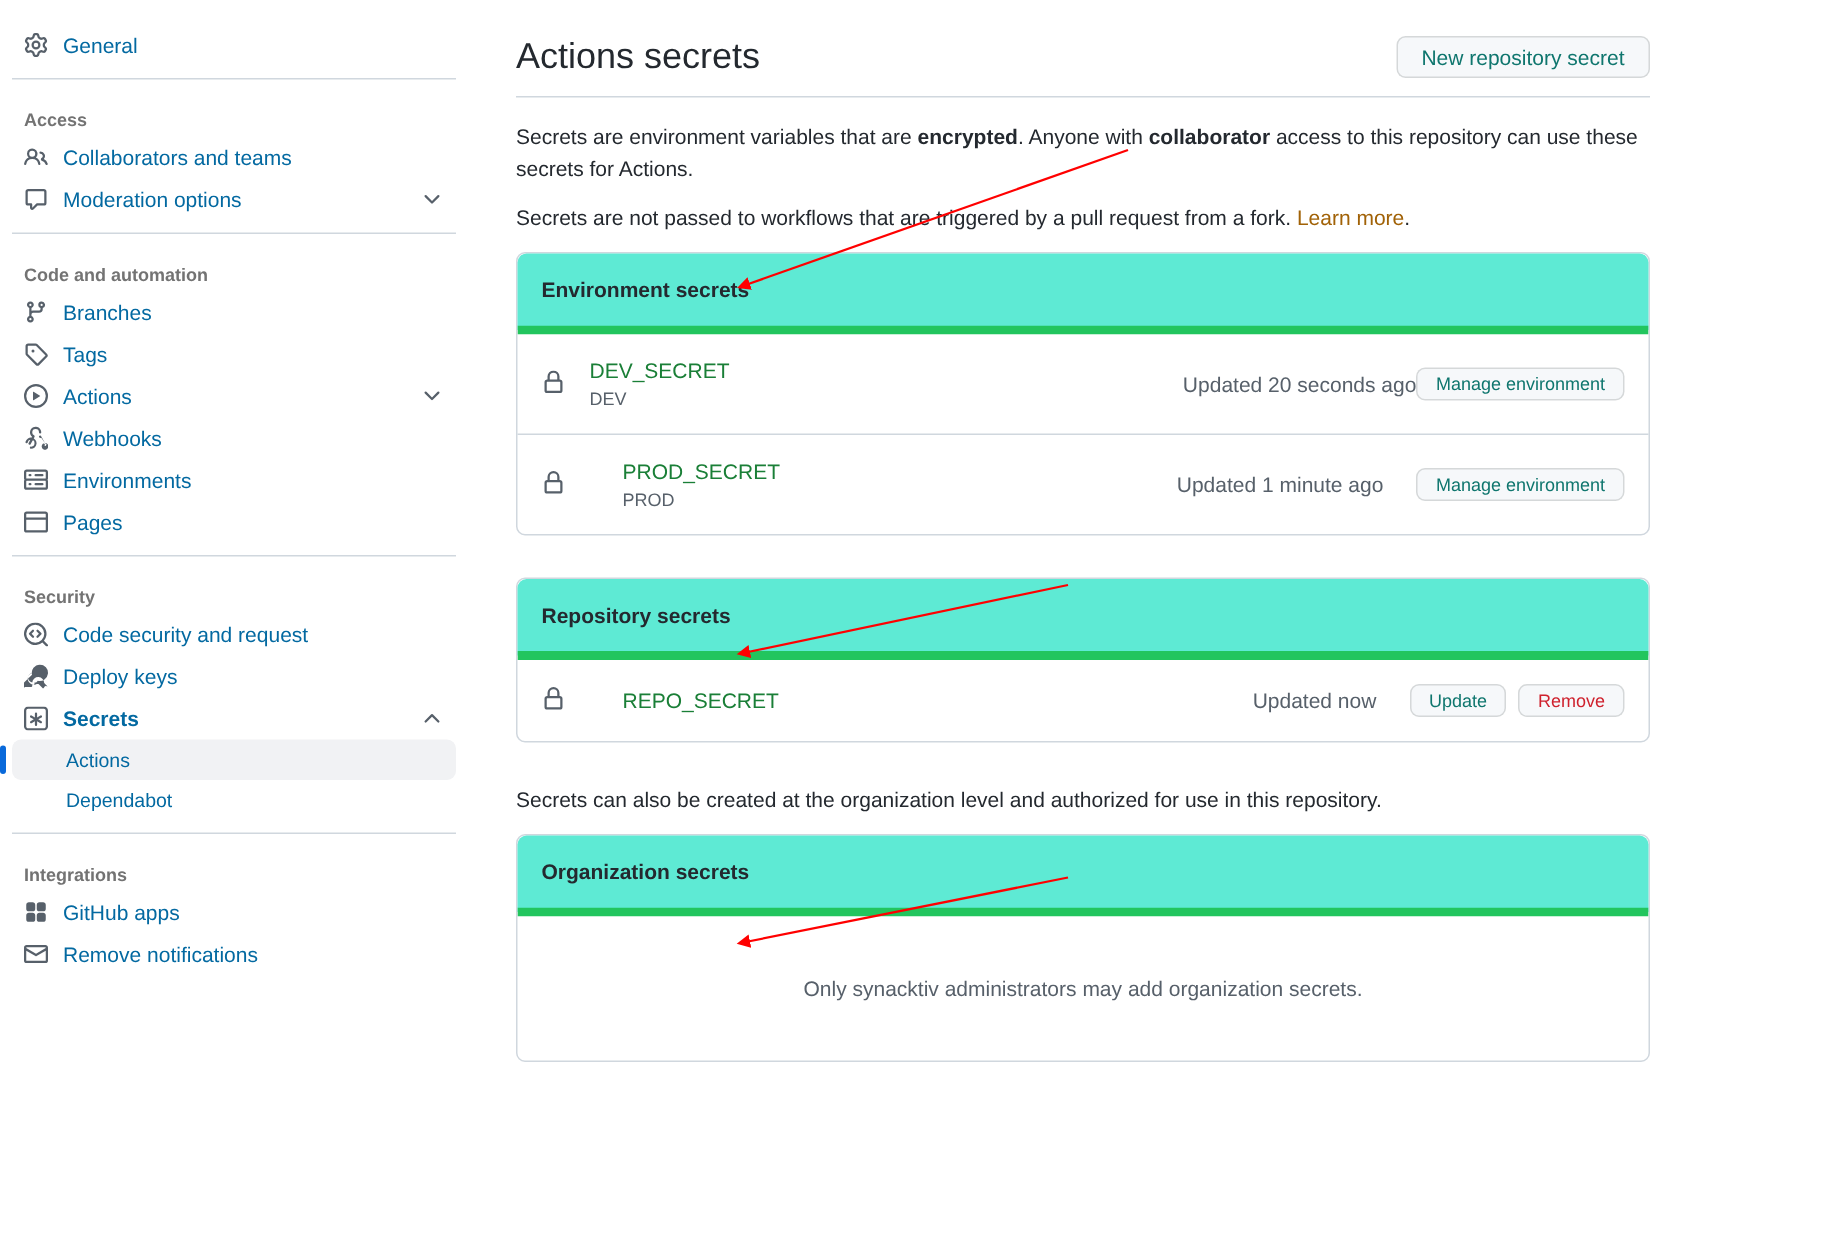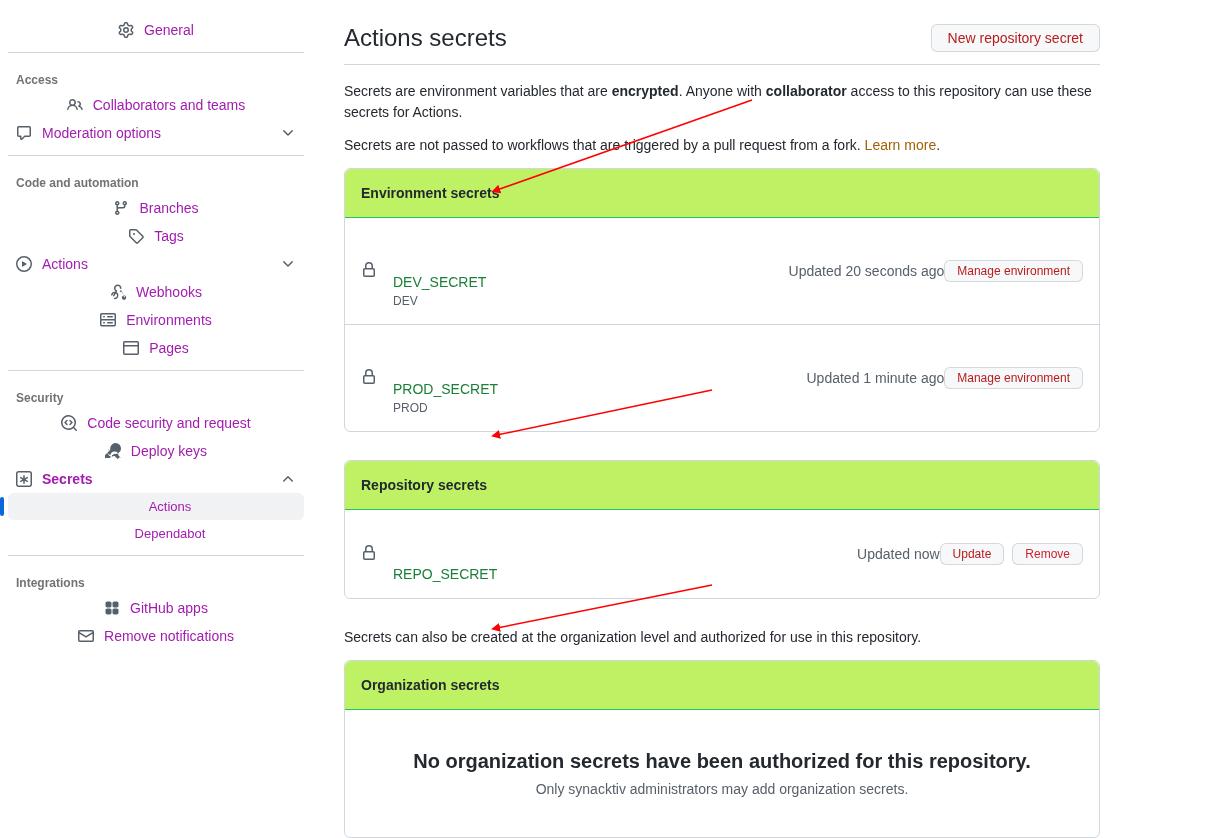--- a/index.html
+++ b/index.html
@@ -14,23 +14,22 @@
   width: 312px;
   padding: 16px 8px;
   flex-shrink: 0;
 }
 .sidebar-item {
   display: flex;
   align-items: center;
   padding: 6px 8px;
   border-radius: 6px;
   cursor: pointer;
-  color: #a21caf;
+  color: #0369a1;
   position: relative;
-  justify-content: center;
 }
 .sidebar-item.active { background: #f1f2f4; font-weight: 400; }
 .sidebar-item.active::before {
   content: "";
   position: absolute;
   left: -8px;
   top: 4px;
   bottom: 4px;
   width: 4px;
   background: #0969da;
@@ -80,48 +79,48 @@
 .page-header h1 { font-size: 24px; font-weight: 400; }
 .btn {
   display: inline-flex;
   align-items: center;
   padding: 5px 16px;
   font-size: 14px;
   border: 1px solid rgba(27,31,36,.15);
   border-radius: 6px;
   background: #f6f8fa;
   cursor: pointer;
-  color: #b91c1c;
+  color: #0f766e;
   white-space: nowrap;
 }
 .btn.small { font-size: 12px; padding: 3px 12px; }
 .btn.danger { color: #cf222e; text-align: center; }
 .desc { color: #24292f; margin-bottom: 12px; line-height: 1.5; }
 .desc a { color: #a16207; text-decoration: none; }
 .box {
   border: 1px solid #d0d7de;
   border-radius: 6px;
   margin-bottom: 28px;
 }
 .box-header {
   padding: 16px;
-  background: #bef264;
-  border-bottom: 1px solid #22c55e;
+  background: #5eead4;
+  border-bottom: 6px solid #22c55e;
   border-radius: 6px 6px 0 0;
   font-weight: 600;
 }
 .box-row {
   display: flex;
   align-items: center;
   padding: 16px;
   border-bottom: 1px solid #d0d7de;
 }
-.box-row:last-child { border-bottom: none; }
+.box-row:last-child { border-bottom: none; gap: 22px; }
 .lock-icon { color: #57606a; margin-right: 16px; flex-shrink:0; }
-.secret-info { flex: 1; margin-top: 40px; }
+.secret-info { flex: 1; }
 .secret-name { color: #1a7f37; font-size: 14px; }
 .secret-env { color: #57606a; font-size: 12px; margin-top: 4px; }
 .secret-meta { color: #57606a; margin-right: 0; font-size: 14px; }
 .box-empty {
   text-align: center;
   padding: 40px 20px;
 }
 .box-empty h3 { font-size: 20px; margin-bottom: 8px; }
 .box-empty p { color: #57606a; font-size: 14px; }
 svg { fill: currentColor; }
@@ -355,18 +354,17 @@
         <button class="btn small danger">Remove</button>
       </div>
     </div>
   </div>
 
   <p class="desc">Secrets can also be created at the organization level and authorized for use in this repository.</p>
 
   <div class="box">
     <div class="box-header">Organization secrets</div>
     <div class="box-empty">
-      <h3>No organization secrets have been authorized for this repository.</h3>
       <p>Only synacktiv administrators may add organization secrets.</p>
     </div>
   </div>
 
 </main>
 
 </body></html>

